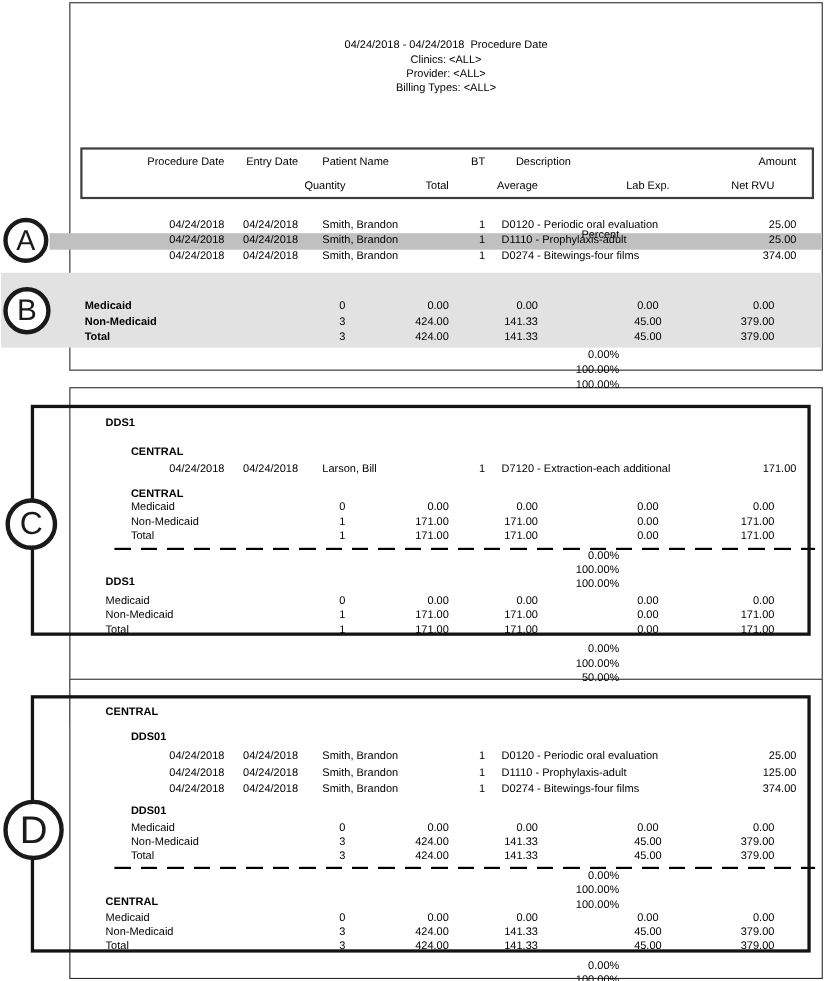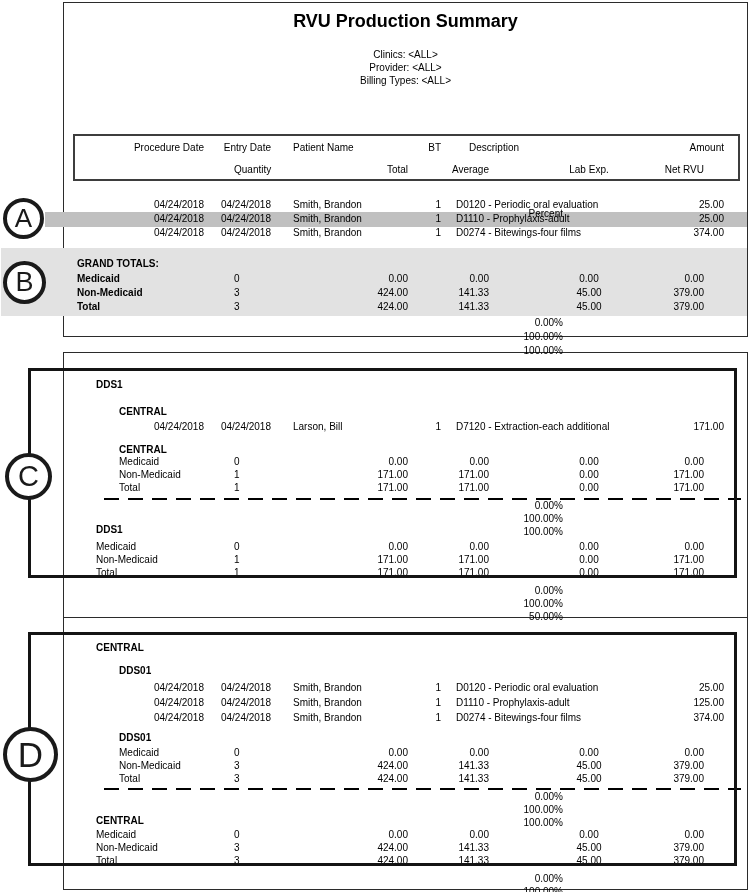--- a/index.html
+++ b/index.html
@@ -24,21 +24,21 @@
   .b{font-weight:bold;}
   
   .pd{left:30px;width:110px;text-align:right;}
   .ed{left:97px;width:110px;text-align:right;}
   .pn{left:229px;}
   .bt{left:327px;width:50px;text-align:right;}
   .ds{left:392px;}
   .h-ds{left:405px;}
   .am{left:540px;width:120px;text-align:right;}
   
-  .qt{left:170px;width:80px;}
+  .qt{left:170px;width:80px;text-align:right;}
   .tt{left:244px;width:100px;text-align:right;}
   .av{left:325px;width:100px;text-align:right;}
   .pc{left:399px;width:100px;text-align:right;margin-top:44px;}
   .le{left:475px;width:100px;text-align:center;}
   .nr{left:540px;width:100px;text-align:right;}
   
   .l0{left:13px;}
   .l1{left:32px;}
   .l2{left:55px;}
 
@@ -61,21 +61,21 @@
 </style>
 </head>
 <body>
 
 <div class="canvas">
 
   <div class="page page1">
     <div class="gt-bg"></div>
     <div class="hl-band"></div>
 
-    <div class="title">RVU Production Summary</div>
+    <div class="subline" style="top:33px">04/24/2018 - 04/24/2018  Procedure Date</div>
     <div class="subline" style="top:46px">Clinics: &lt;ALL&gt;</div>
     <div class="subline" style="top:72px">Billing Types: &lt;ALL&gt;</div>
     <div class="subline" style="top:59px">Provider: &lt;ALL&gt;</div>
 
 
     <div class="colhead-box"></div>
     <div class="row" style="top:139px">
       <span class="c pd">Procedure Date</span>
       <span class="c ed">Entry Date</span>
       <span class="c pn">Patient Name</span>
@@ -110,23 +110,20 @@
     </div>
     <div class="row" style="top:224px">
       <span class="c pd">04/24/2018</span>
       <span class="c ed">04/24/2018</span>
       <span class="c pn">Smith, Brandon</span>
       <span class="c bt">1</span>
       <span class="c ds">D0274 - Bitewings-four films</span>
       <span class="c am">374.00</span>
     </div>
 
-    <div class="row" style="top:255px">
-      <span class="c l0 b">GRAND TOTALS:</span>
-    </div>
     <div class="row" style="top:270px">
       <span class="c l0 b">Medicaid</span>
       <span class="c qt">0</span>
       <span class="c tt">0.00</span>
       <span class="c av">0.00</span>
       <span class="c pc">0.00%</span>
       <span class="c le">0.00</span>
       <span class="c nr">0.00</span>
     </div>
     <div class="row" style="top:284px">

